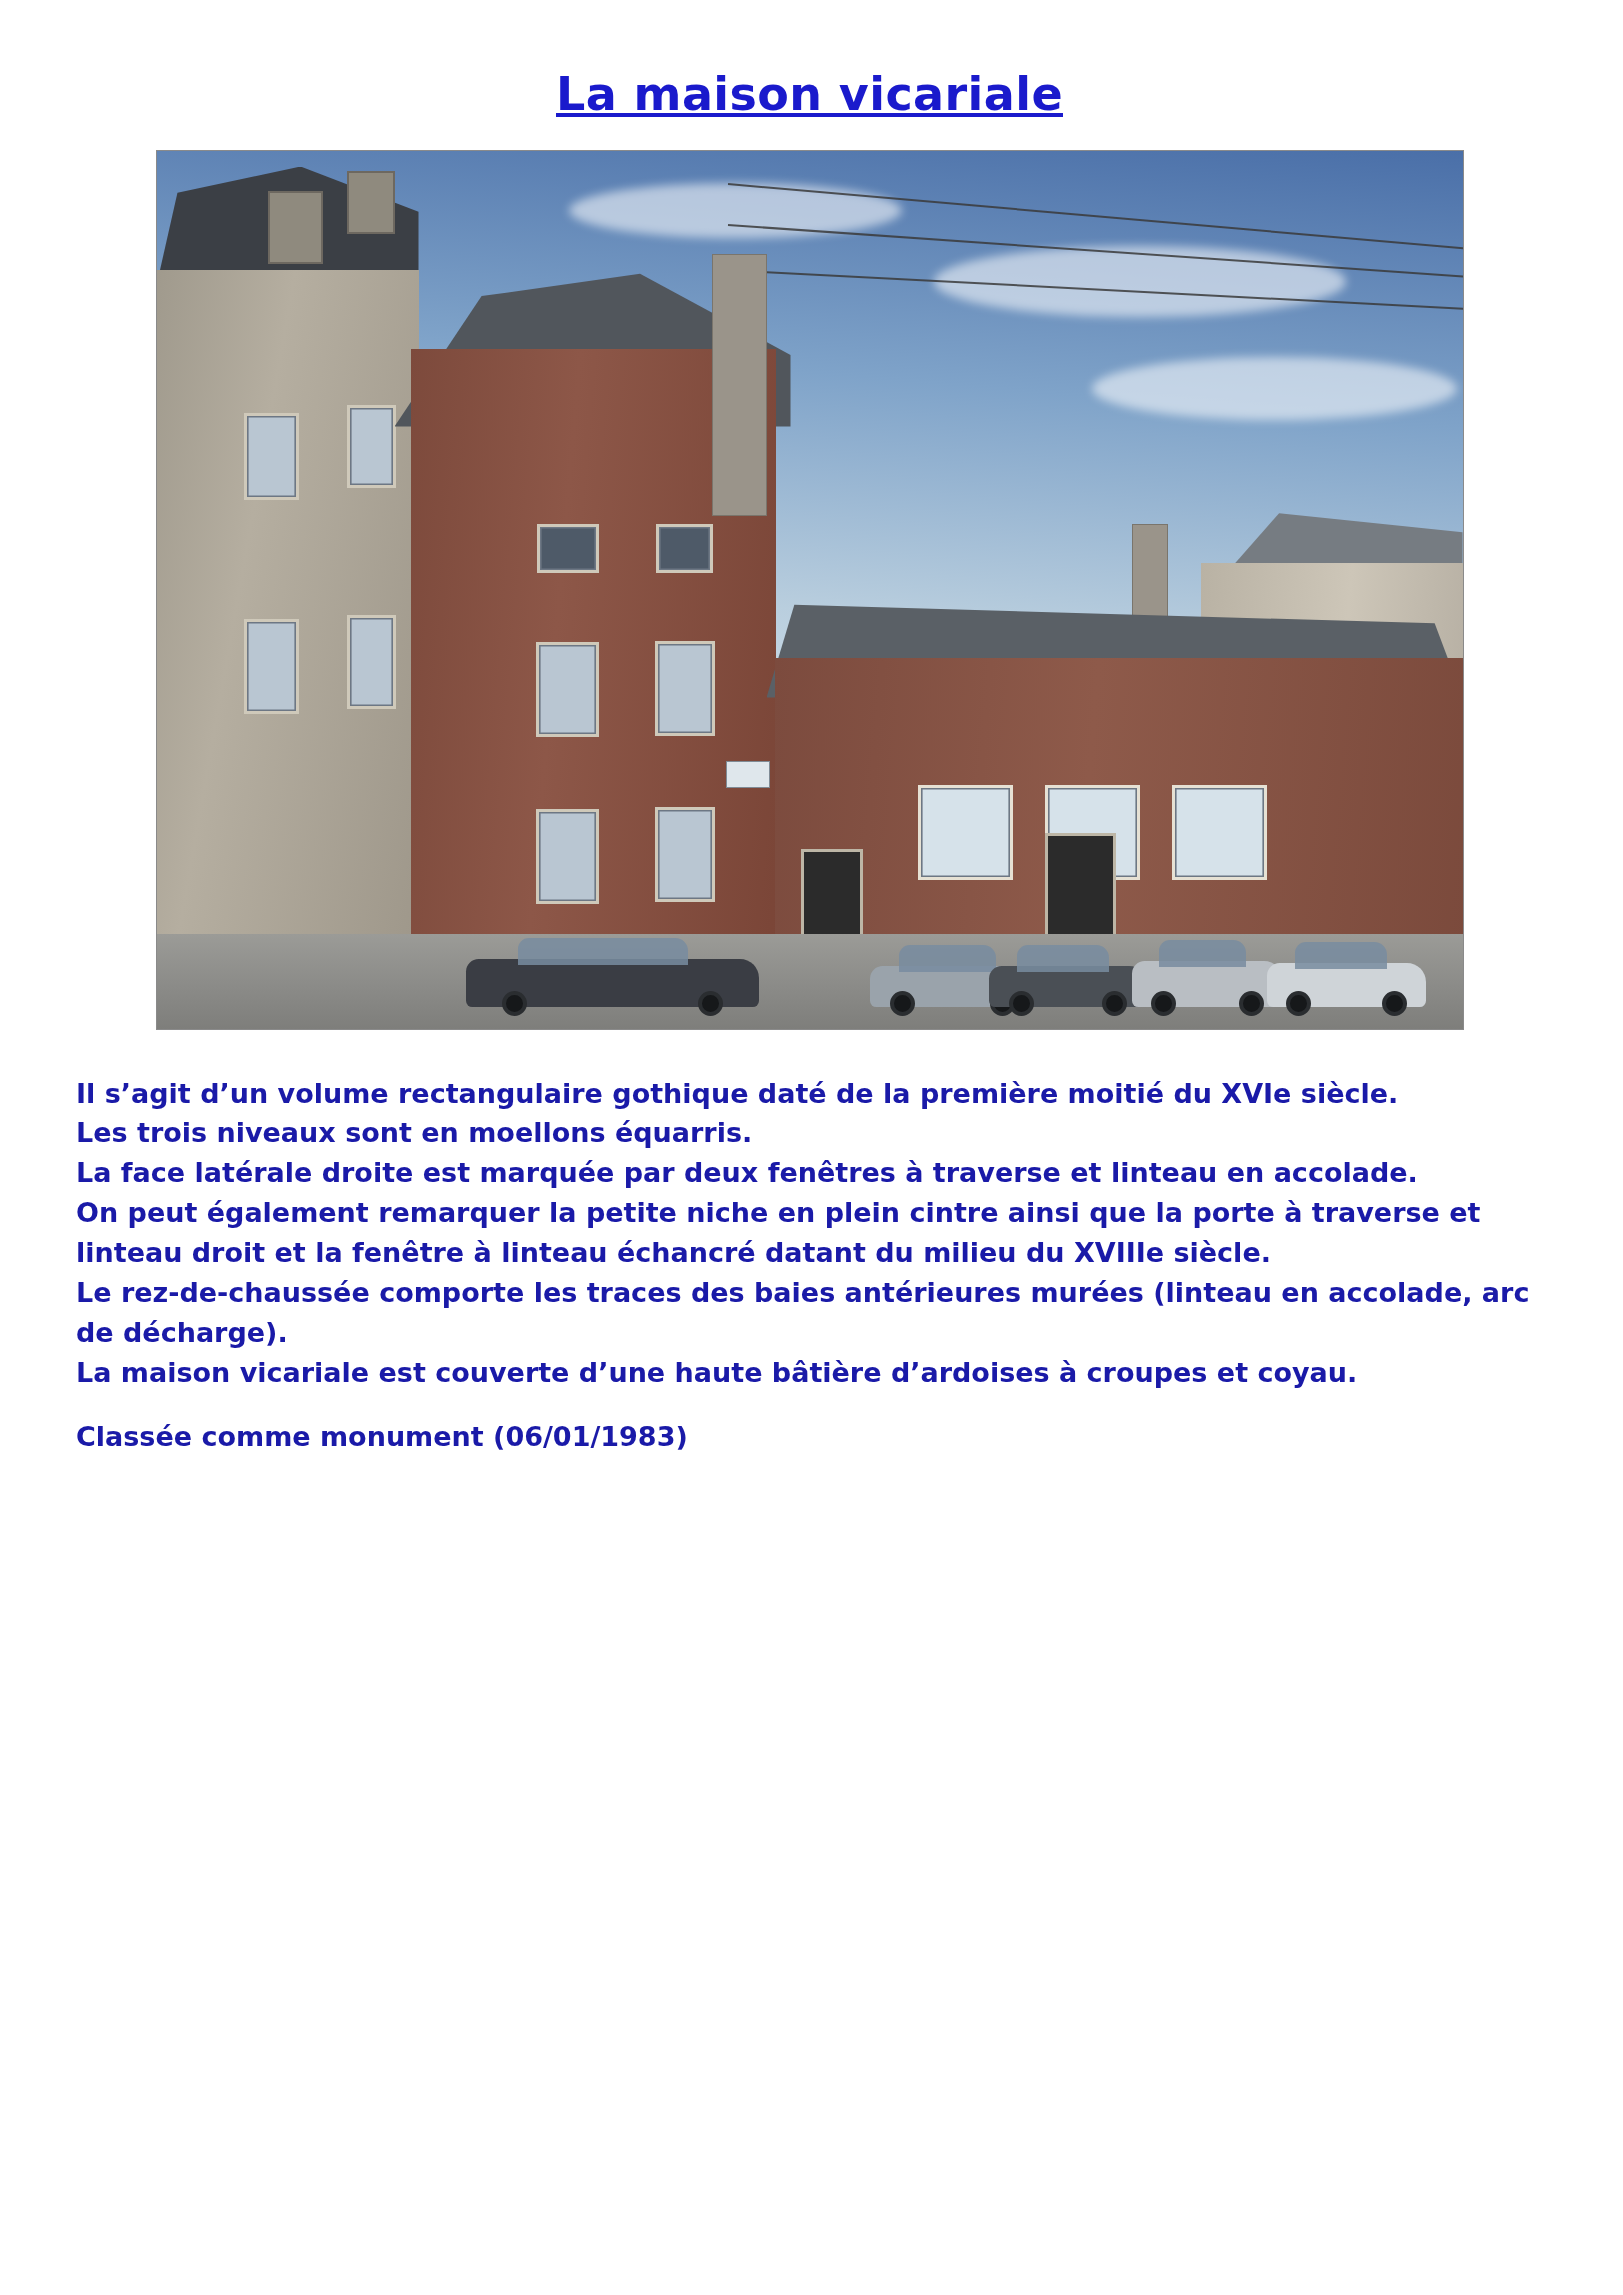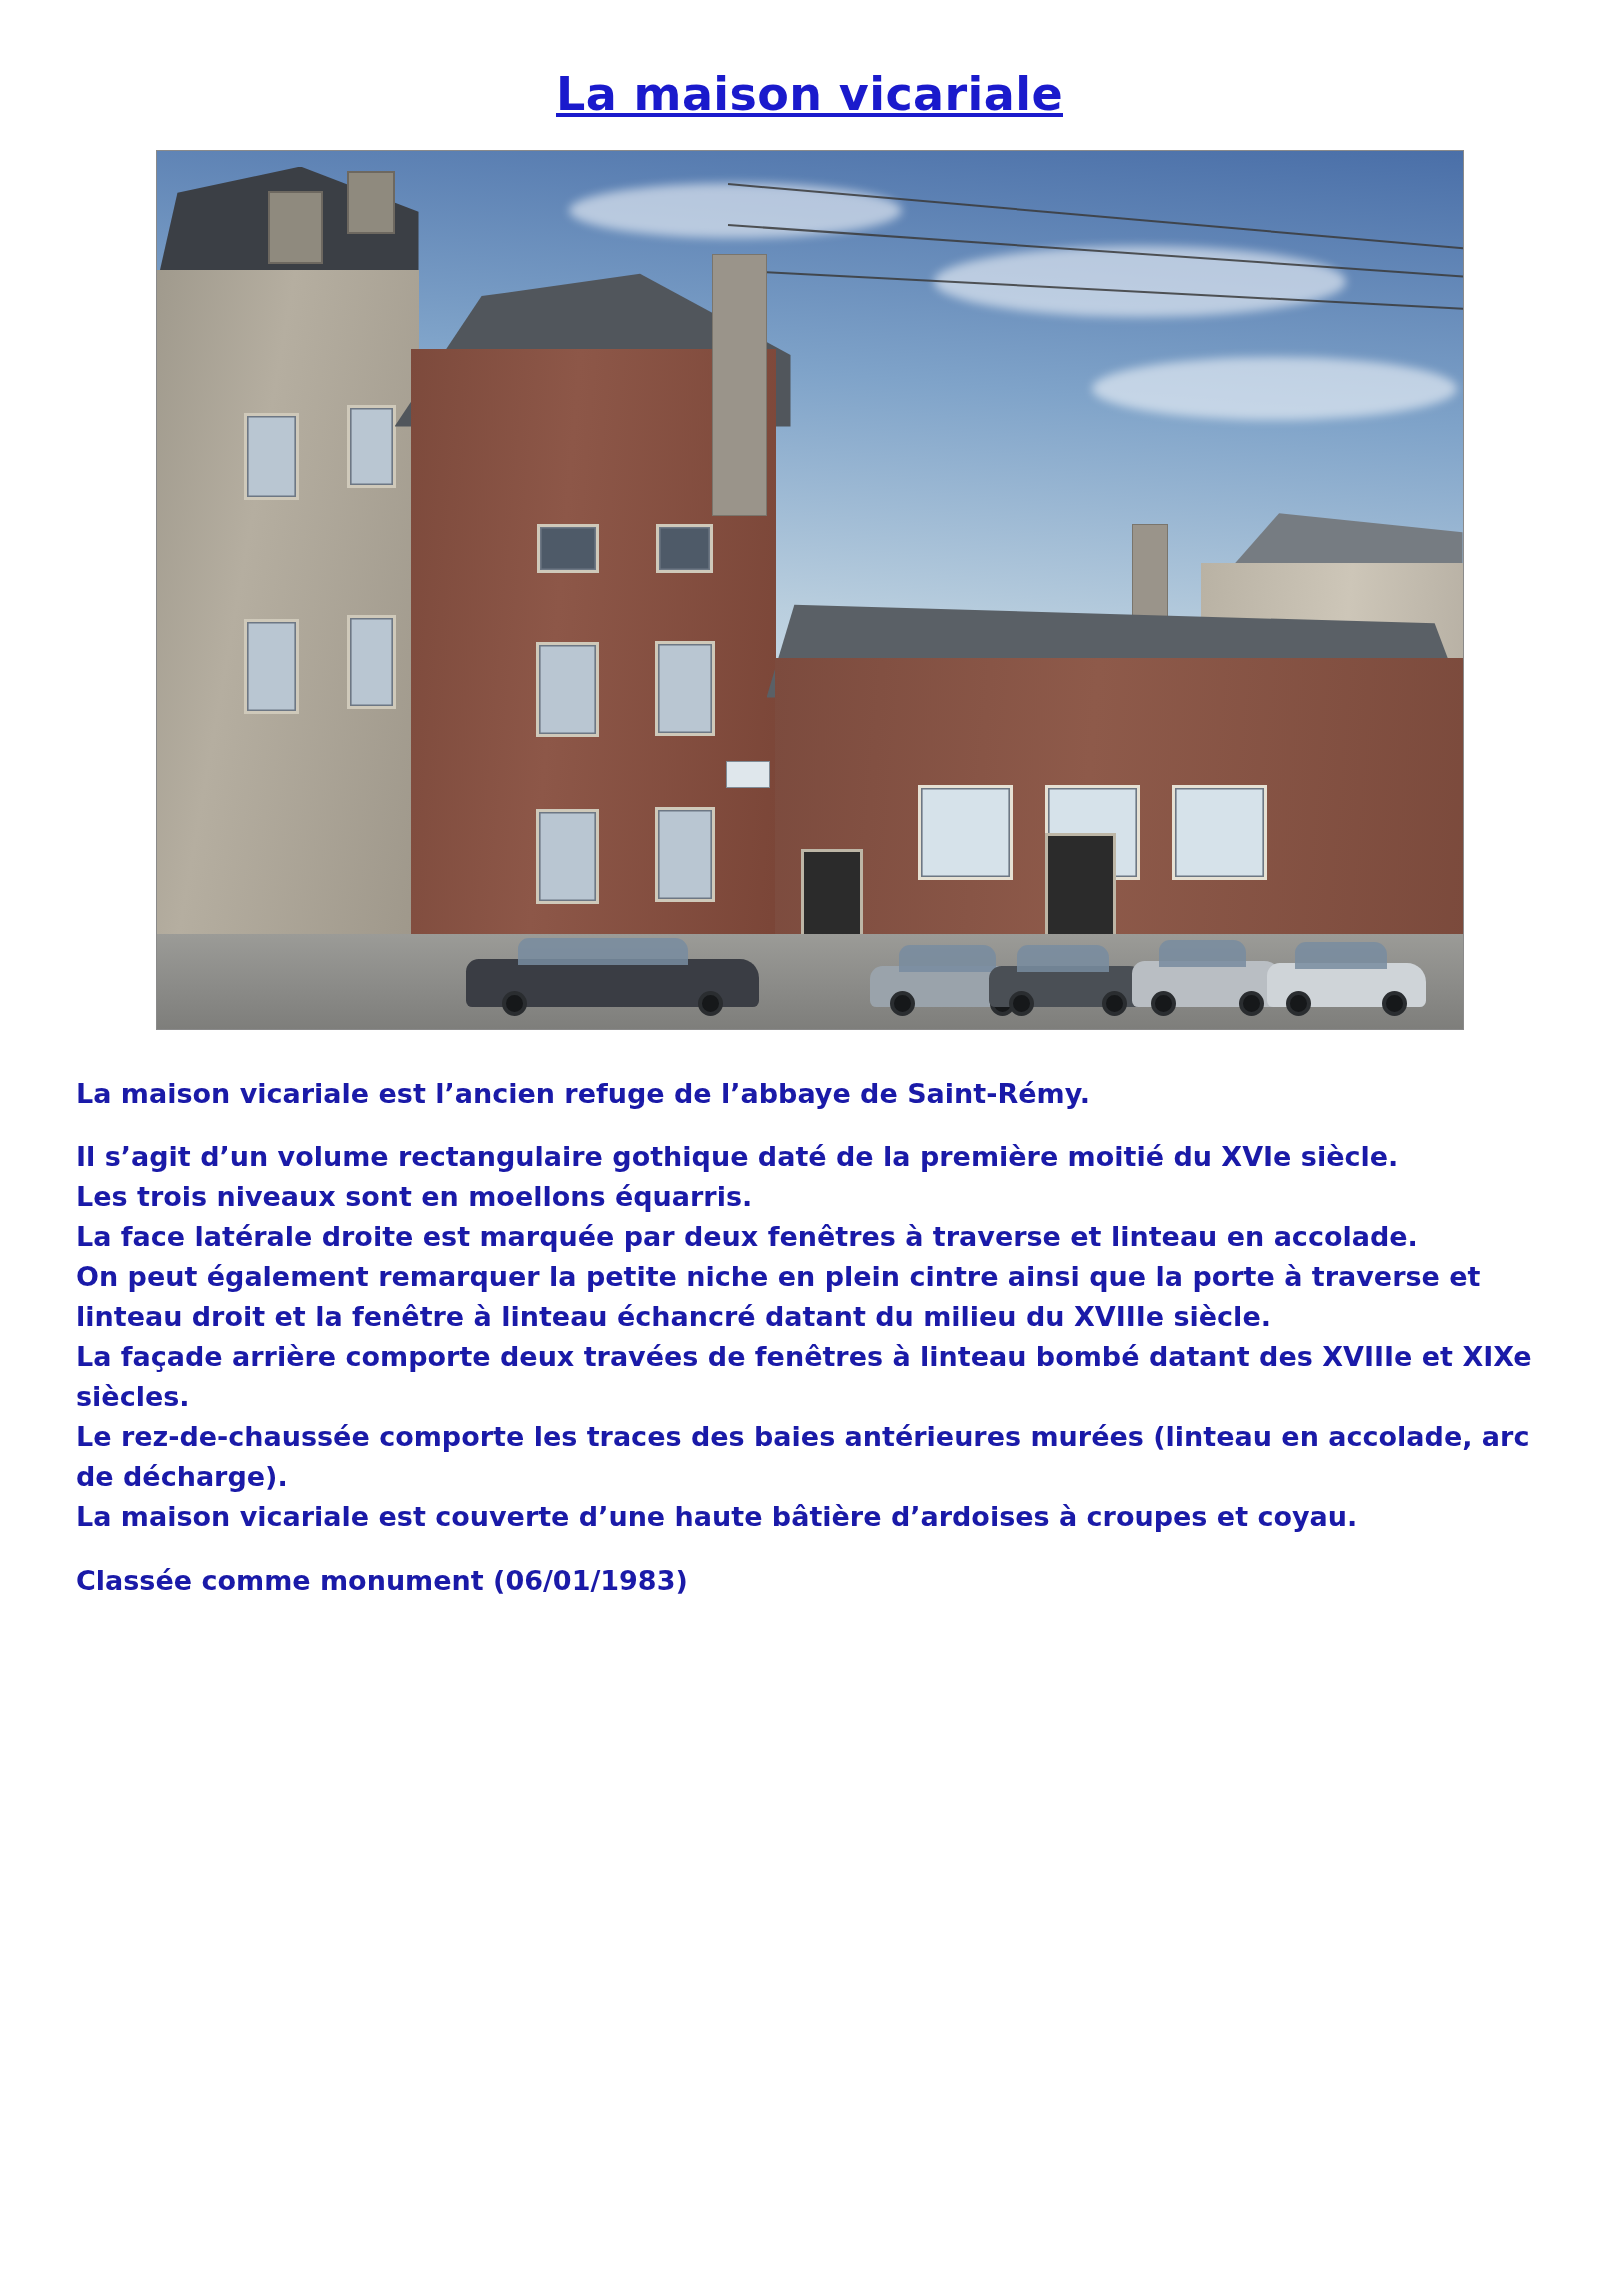--- a/index.html
+++ b/index.html
@@ -260,31 +260,27 @@
       <div class="car" style="left:1110px; width:159px; height:44px; background:#cfd4d8;">
         <div class="cabin"></div>
         <div class="wheel" style="left:19px;"></div>
         <div class="wheel" style="right:19px;"></div>
       </div>
     </div>
   </div>
 
   <div class="body-text">
 
-    <p>
-      <span class="line">La maison vicariale est l’ancien refuge de l’abbaye de Saint-Rémy.</span>
-    </p>
 
 
     <p class="block-lines">
       <span class="line">Il s’agit d’un volume rectangulaire gothique daté de la première moitié du XVIe siècle.</span>
       <span class="line">Les trois niveaux sont en moellons équarris.</span>
       <span class="line">La face latérale droite est marquée par deux fenêtres à traverse et linteau en accolade.</span>
       <span class="line">On peut également remarquer la petite niche en plein cintre ainsi que la porte à traverse et linteau droit et la fenêtre à linteau échancré datant du milieu du XVIIIe siècle.</span>
-      <span class="line">La façade arrière comporte deux travées de fenêtres à linteau bombé datant des XVIIIe et XIXe siècles.</span>
       <span class="line">Le rez-de-chaussée comporte les traces des baies antérieures murées (linteau en accolade, arc de décharge).</span>
       <span class="line">La maison vicariale est couverte d’une haute bâtière d’ardoises à croupes et coyau.</span>
     </p>
 
 
     <p>
       <span class="line">Classée comme monument (06/01/1983)</span>
     </p>
 
   </div>

